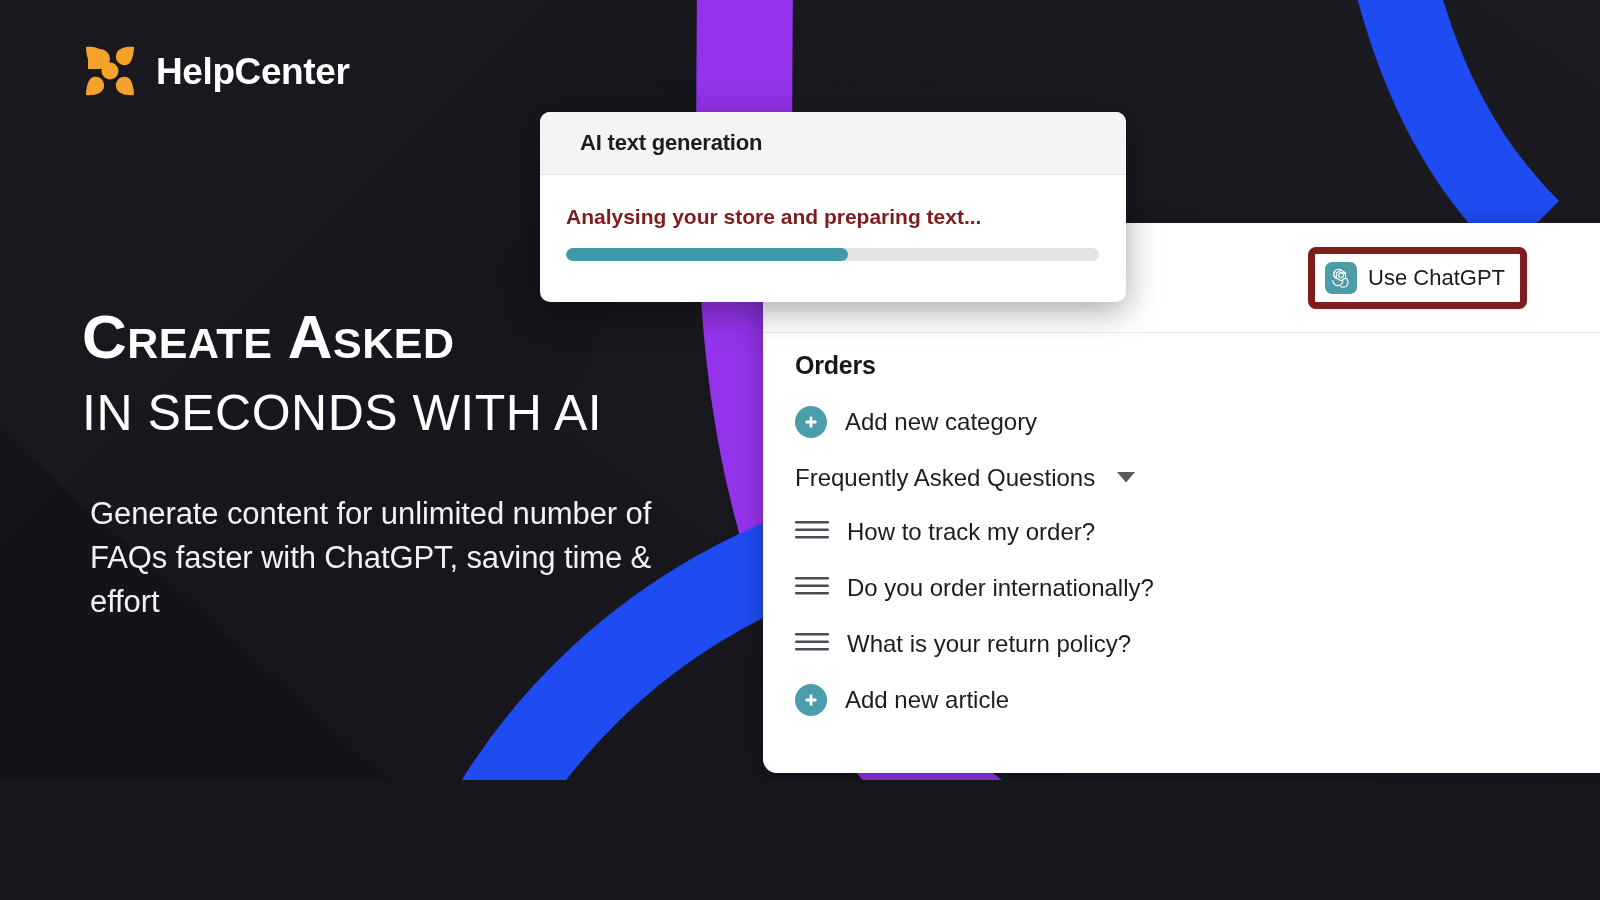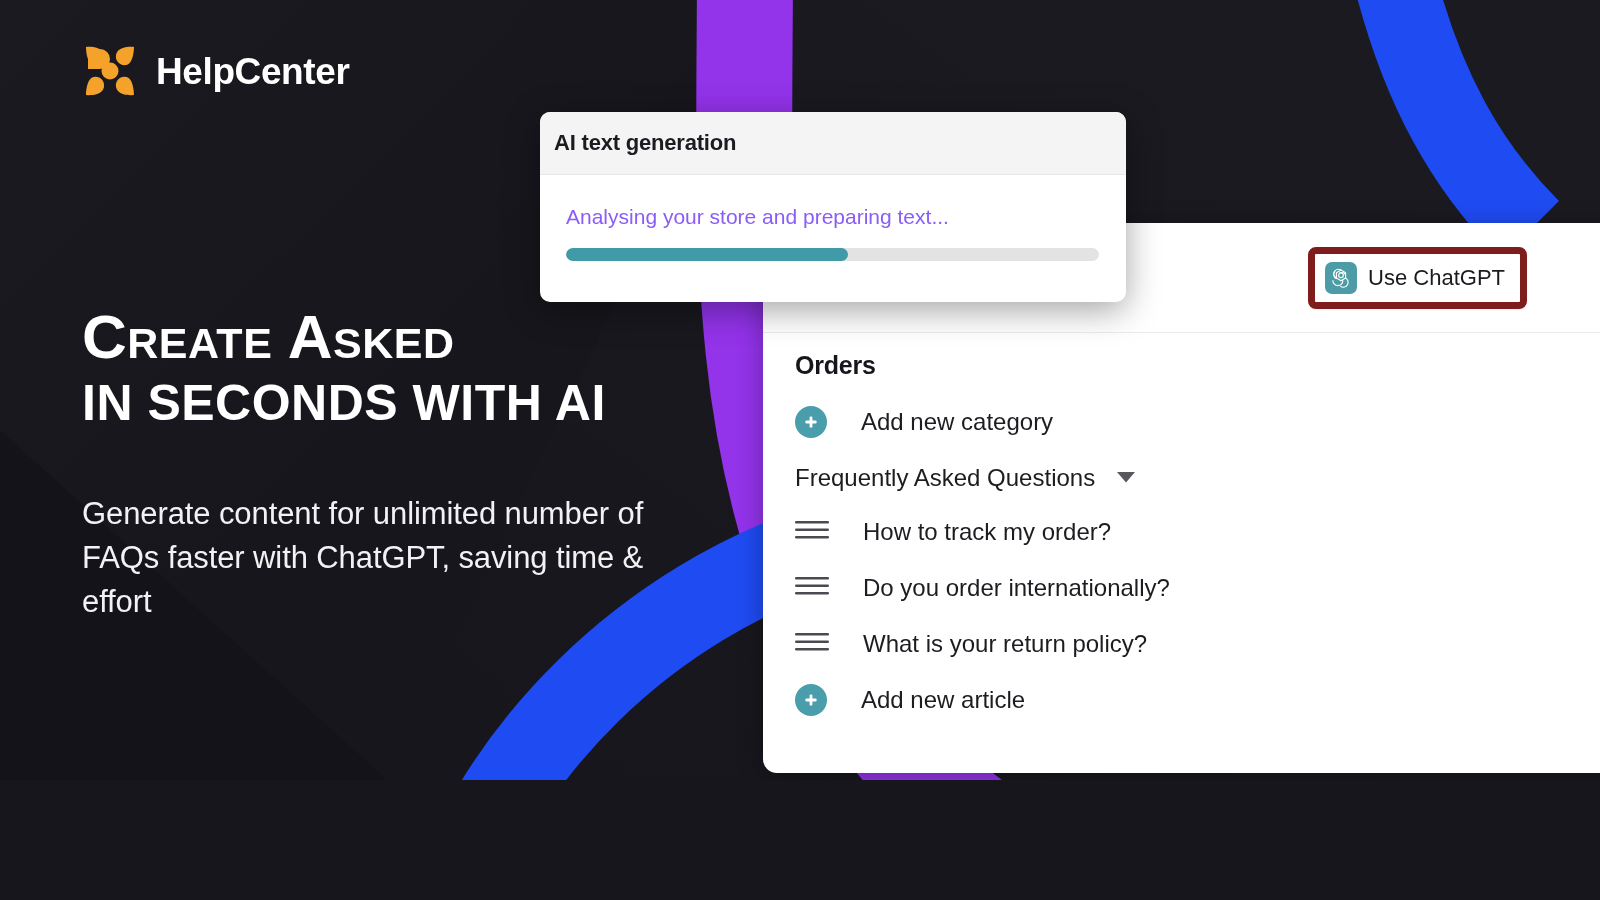--- a/index.html
+++ b/index.html
@@ -32,26 +32,26 @@
   .headline {
     position:absolute; left:82px; top:306px; width:700px;
     color:#ffffff;
   }
   .headline .l1 {
     display:block;
     font-size:62px; font-weight:700; line-height:1.0;
     font-variant:small-caps; letter-spacing:0.5px;
   }
   .headline .l2 {
-    display:block; margin-top:10px;
-    font-size:50px; font-weight:700; line-height:1.0;
+    display:block; margin-top:20px;
+    font-size:50px; font-weight:400; line-height:1.0;
     letter-spacing:0.5px;
   }
   .subtitle {
-    position:absolute; left:82px; top:492px; width:600px;
+    position:absolute; left:90px; top:492px; width:600px;
     color:#f2f2f4; font-size:31px; font-weight:400; line-height:1.42;
     letter-spacing:-0.1px;
   }
 
   
   .app-panel {
     position:absolute; left:763px; top:223px;
     width:860px; height:550px;
     background:#ffffff;
     border-radius:14px 0 0 14px;
@@ -88,21 +88,21 @@
   .panel-heading {
     font-size:25px; font-weight:700; color:#17161c;
     letter-spacing:-0.2px; margin-bottom:20px;
   }
 
   .row {
     display:flex; align-items:center; gap:18px;
     height:44px; margin-bottom:12px;
   }
   .row-label {
-    font-size:24px; color:#1d1d21; font-weight:400; white-space:nowrap;margin-left:16px;
+    font-size:24px; color:#1d1d21; font-weight:400; white-space:nowrap;
   }
 
   .plus-circle {
     width:32px; height:32px; border-radius:50%;
     background:#4a9eab; flex:none;
     display:flex; align-items:center; justify-content:center;
   }
 
   .cat-row {
     display:flex; align-items:center; gap:22px;
@@ -119,28 +119,28 @@
     width:586px; height:190px;
     background:#ffffff;
     border-radius:10px;
     box-shadow:0 8px 34px rgba(0,0,0,0.36);
     overflow:hidden;
   }
   .ai-modal-header {
     height:63px; background:#f4f4f5;
     border-bottom:1px solid #e6e6e6;
     display:flex; align-items:center;
-    padding-left:14px;
+    padding-left:40px;
   }
   .ai-modal-title {
     font-size:22px; font-weight:700; color:#1b1b20; letter-spacing:-0.2px;
   }
   .ai-modal-body { padding:30px 27px 0 26px; }
   .ai-modal-text {
-    font-size:21px; color:#8b5cf6; font-weight:400; margin-bottom:19px;
+    font-size:21px; color:#7f1d1d; font-weight:700; margin-bottom:19px;
   }
   .progress-track {
     height:13px; width:100%;
     background:#e3e3e3; border-radius:7px; overflow:hidden;
   }
   .progress-fill {
     height:100%; background:#419aa7; border-radius:7px;
   }
 </style>
 </head>

